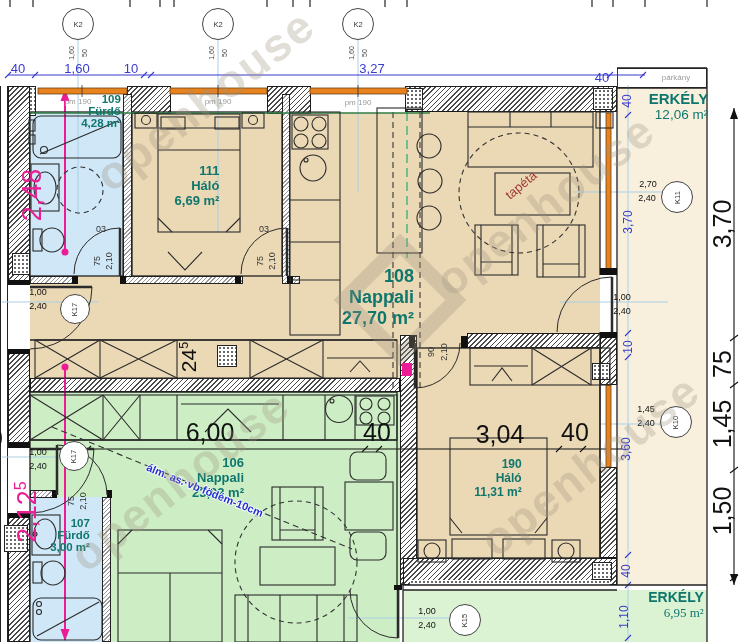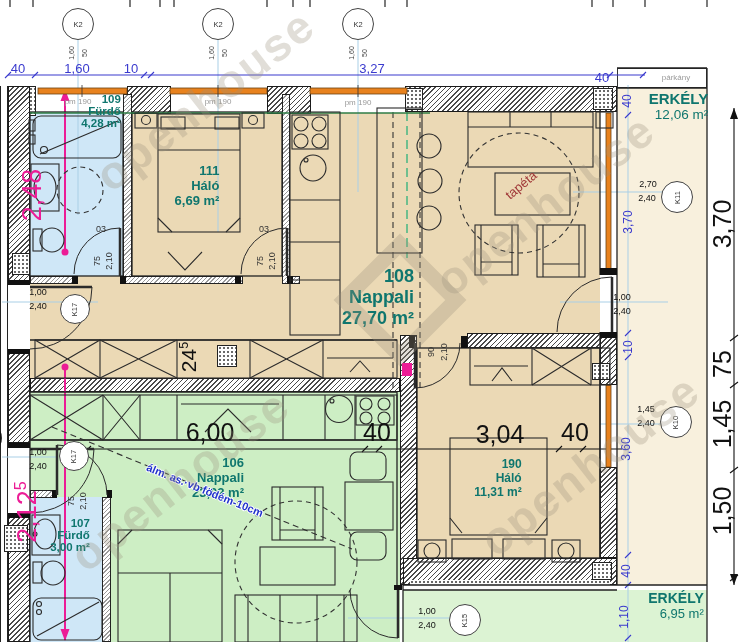--- a/index.html
+++ b/index.html
@@ -335,21 +335,21 @@
     <div>190</div>
       <div>Háló</div>
       <div>11,31 m²</div>
   </div>
   <div class="roomlbl txt" style="left:671px;top:106px;">
     <div style="font-size:15px;">ERKÉLY</div>
     <div style="font-size:13.5px;font-weight:normal;margin-left:21px;">12,06 m²</div>
   </div>
   <div class="roomlbl txt" style="left:676px;top:605px;">
     <div style="font-size:14px;">ERKÉLY</div>
-    <div style="font-size:13px;font-weight:normal;">6,95 m²</div>
+    <div style="font-size:13px;font-weight:normal;font-family:Liberation Serif, serif;">6,95 m²</div>
   </div>
 
   <div class="t txt" style="left:101px;top:229px;font-size:9px;color:#333;">03</div>
   <div class="t txt" style="left:264px;top:229px;font-size:9px;color:#333;">03</div>
   <div class="t txt rot" style="left:97px;top:261px;font-size:9px;color:#333;">75</div>
   <div class="t txt rot" style="left:109px;top:261px;font-size:9px;color:#333;">2,10</div>
   <div class="t txt rot" style="left:260px;top:261px;font-size:9px;color:#333;">75</div>
   <div class="t txt rot" style="left:272px;top:261px;font-size:9px;color:#333;">2,10</div>
   <div class="t txt rot" style="left:71px;top:501px;font-size:9px;color:#333;">75</div>
   <div class="t txt rot" style="left:83px;top:501px;font-size:9px;color:#333;">2,10</div>

